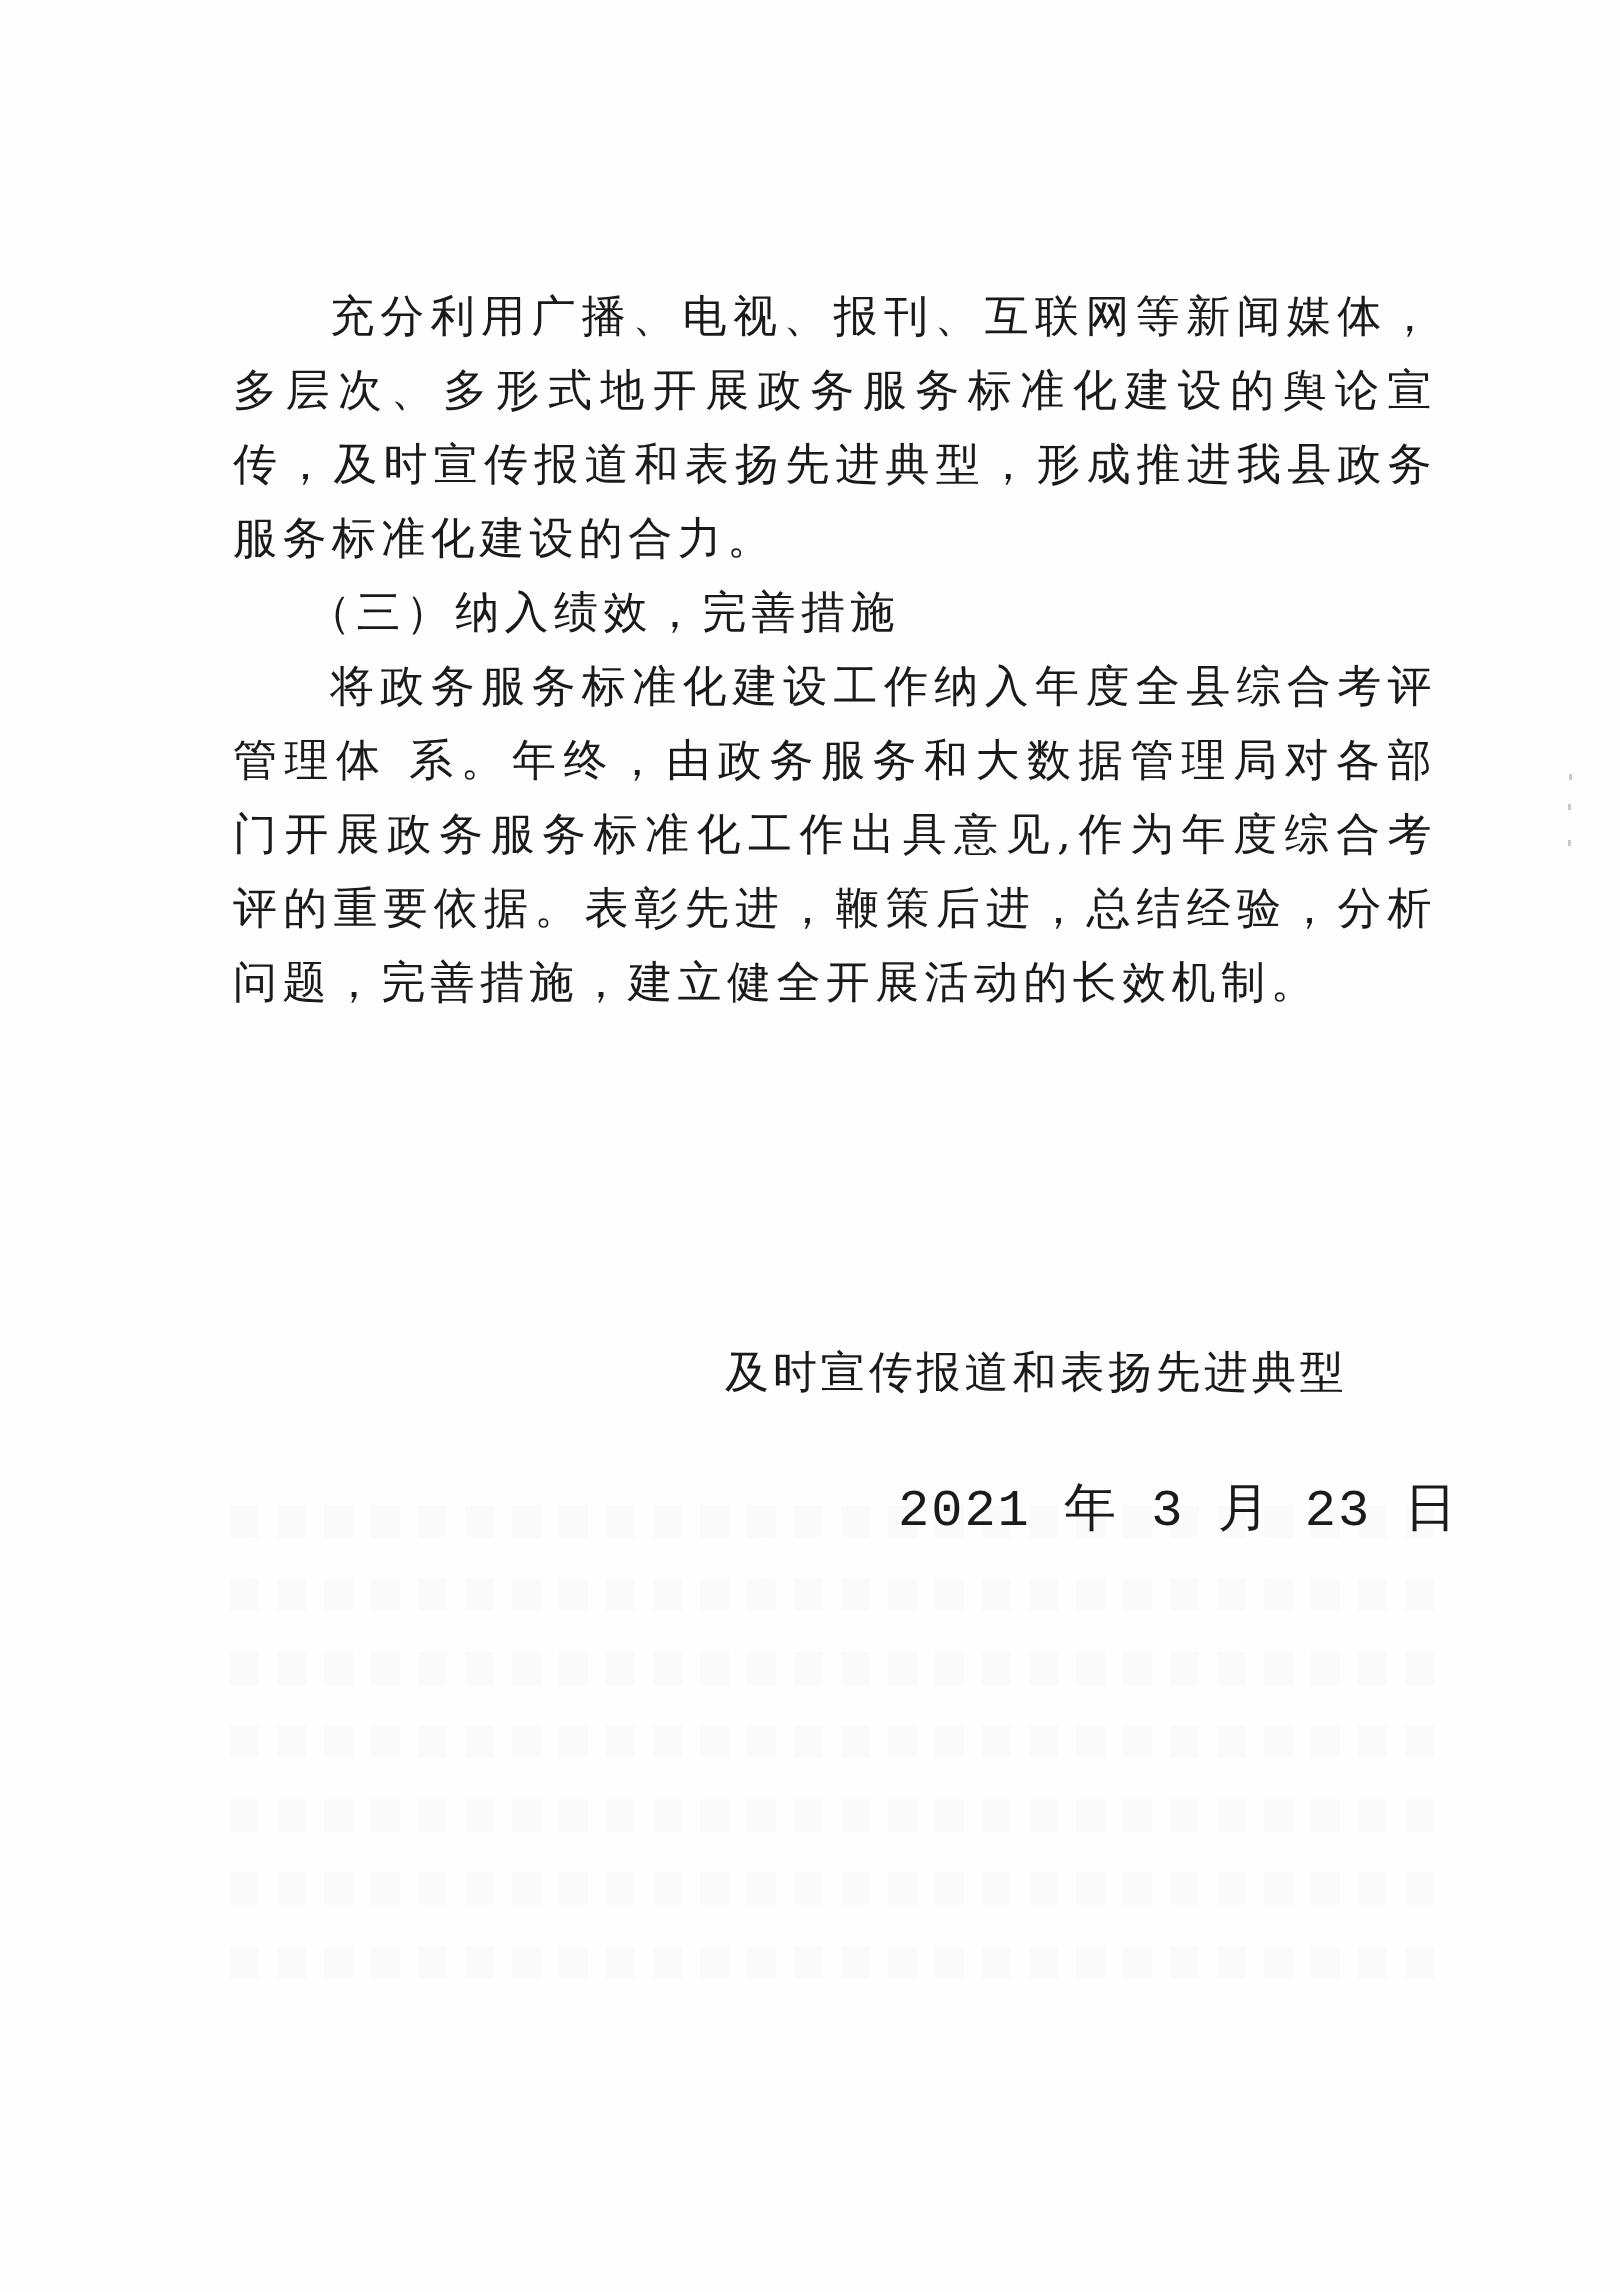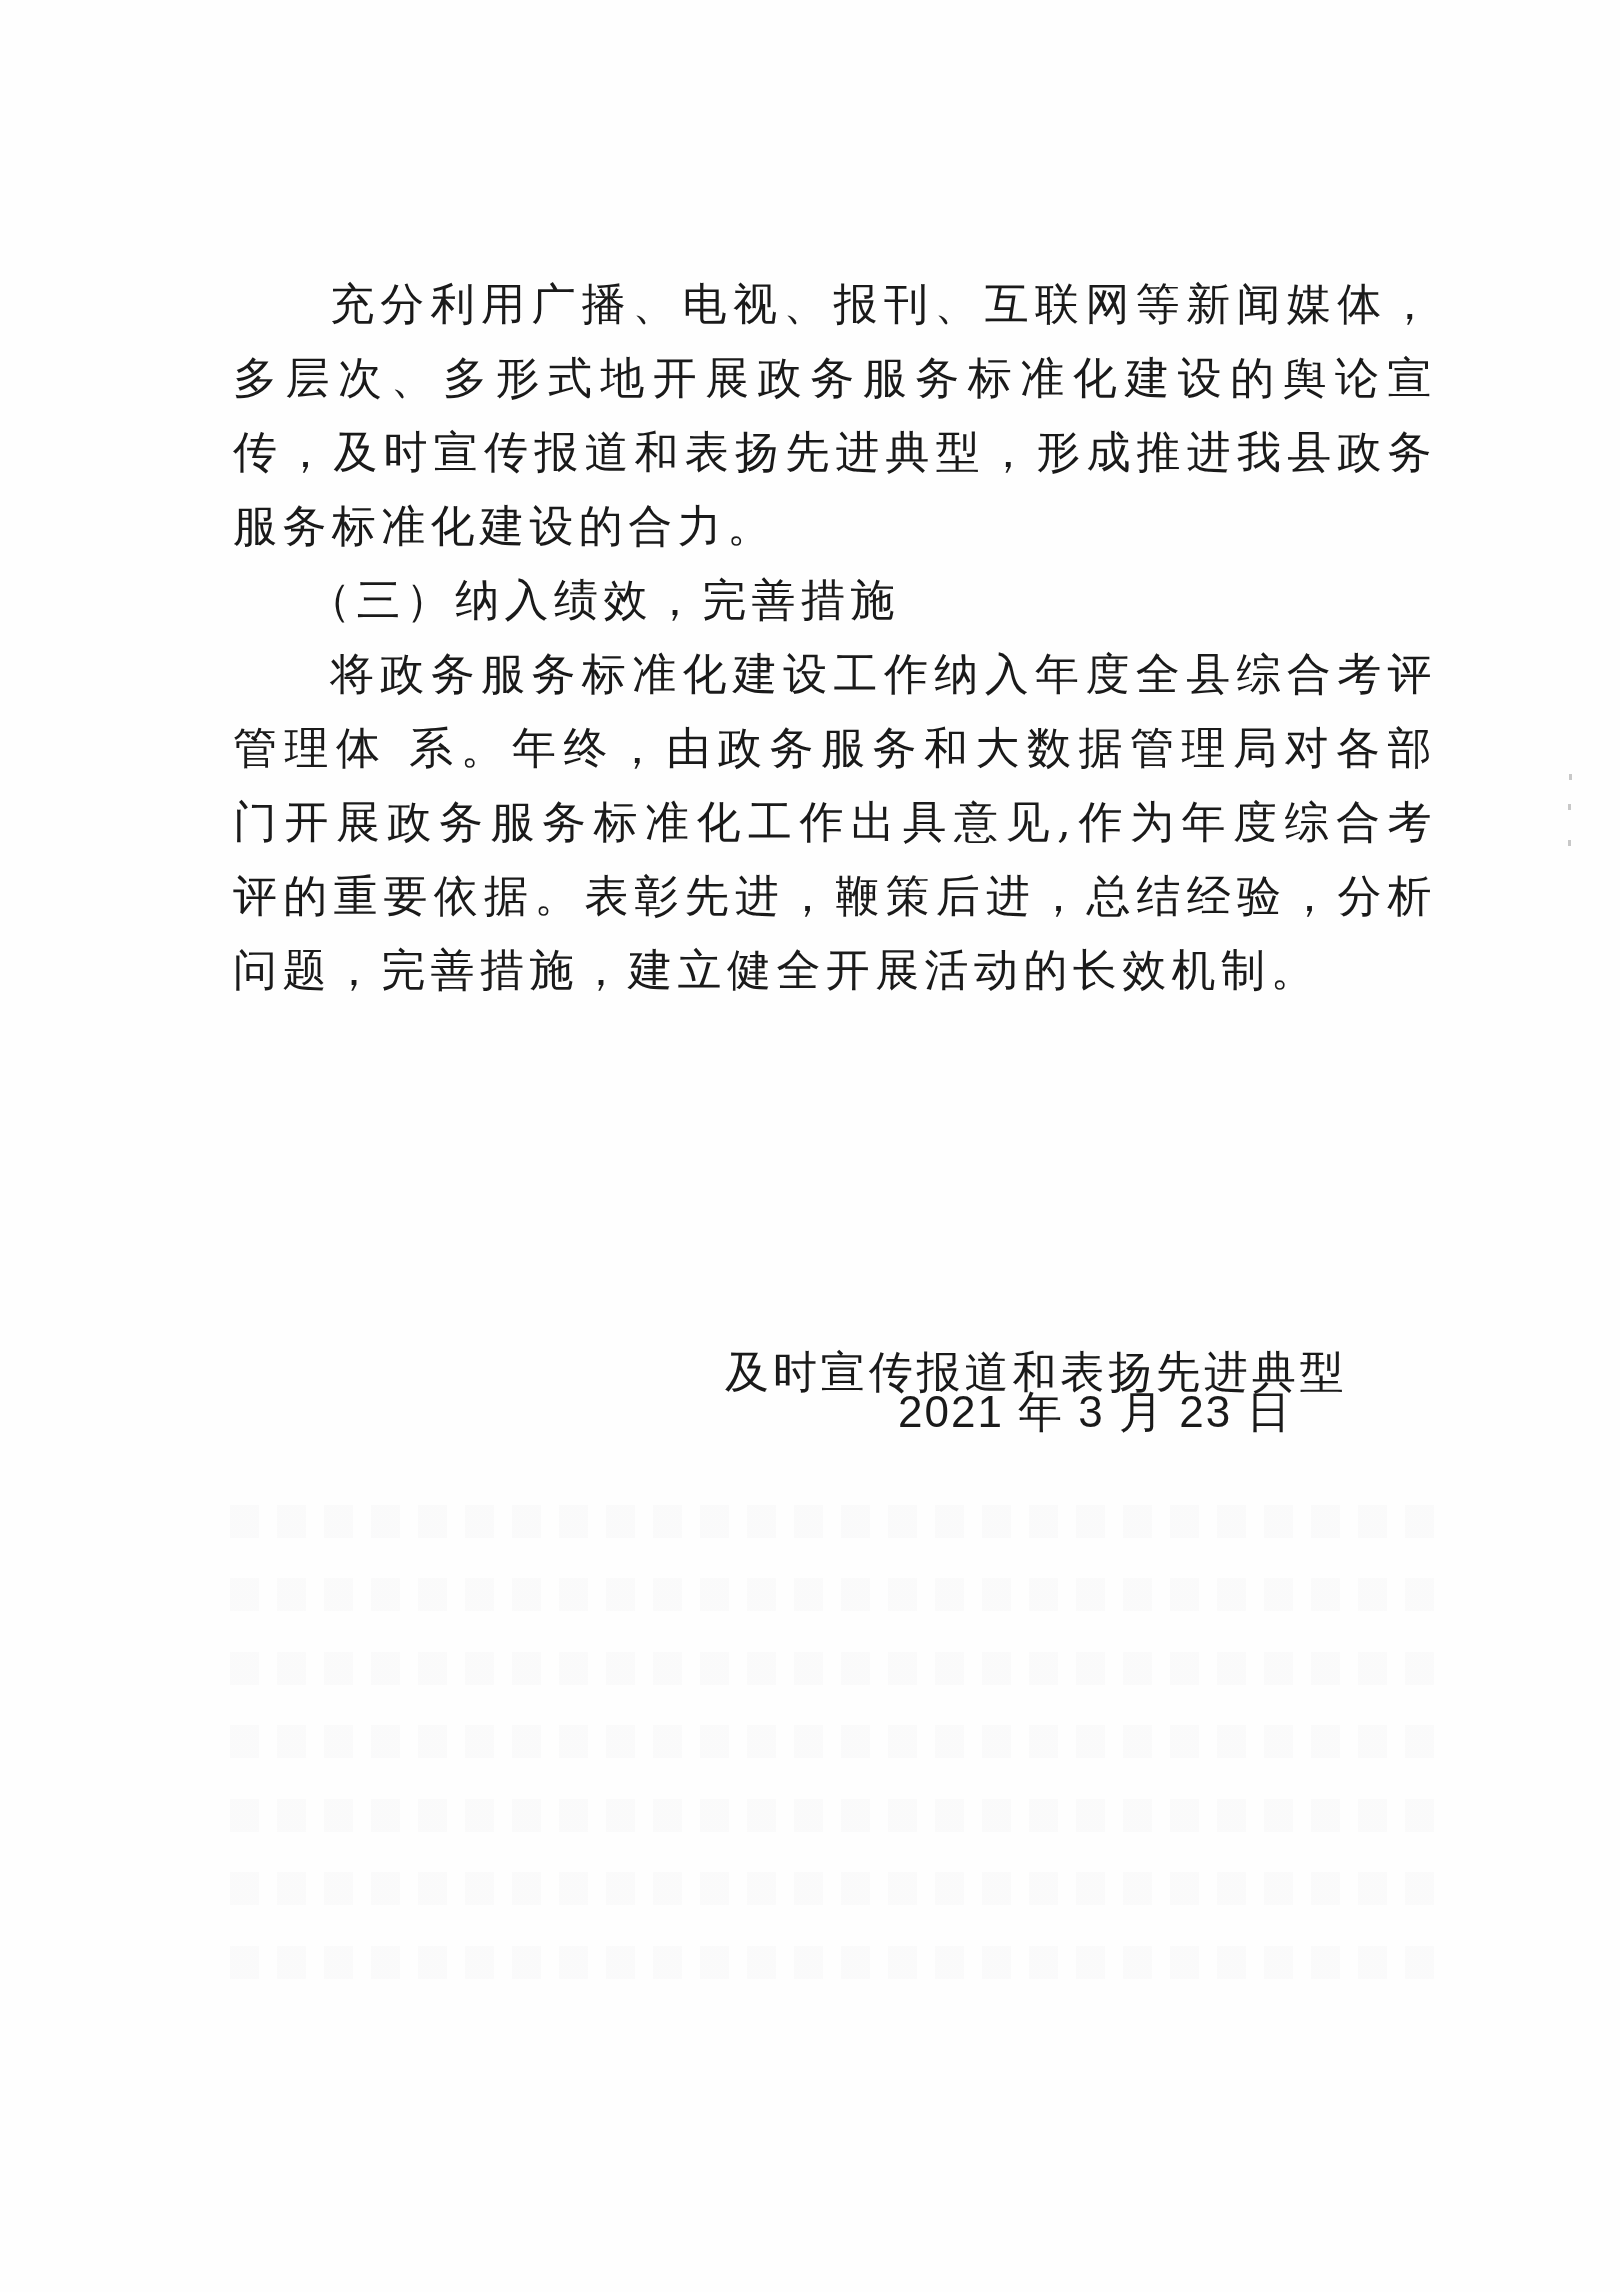--- a/index.html
+++ b/index.html
@@ -28,21 +28,21 @@
       width: 1206px;
       height: 33px;
       background: repeating-linear-gradient(90deg,
         rgba(200,200,205,0.10) 0px, rgba(200,200,205,0.10) 29px,
         rgba(255,255,255,0) 29px, rgba(255,255,255,0) 47px);
       opacity: 0.7;
     }
     .body-text {
       position: absolute;
       left: 233px;
-      top: 267px;
+      top: 279px;
       width: 1204px;
       font-size: 44px;
       line-height: 74px;
       letter-spacing: 5.4px;
       text-align: justify;
       text-justify: inter-character;
     }
     .para {
       margin: 0;
       text-indent: 97px;
@@ -55,23 +55,23 @@
       left: 725px;
       top: 1335px;
       font-size: 44px;
       line-height: 74px;
       letter-spacing: 3.9px;
       white-space: nowrap;
     }
     .date {
       position: absolute;
       left: 898px;
-      top: 1375px;
-      font-family: Liberation Sans, sans-serif;
-      font-size: 44px;
+      top: 1475px;
+      font-family: Liberation Mono, monospace;
+      font-size: 52px;
       line-height: 74px;
       letter-spacing: 2px;
       white-space: nowrap;
     }
     .margin-mark {
       position: absolute;
       width: 2.9px;
       height: 5.9px;
       background: #c8c8c8;
     }

